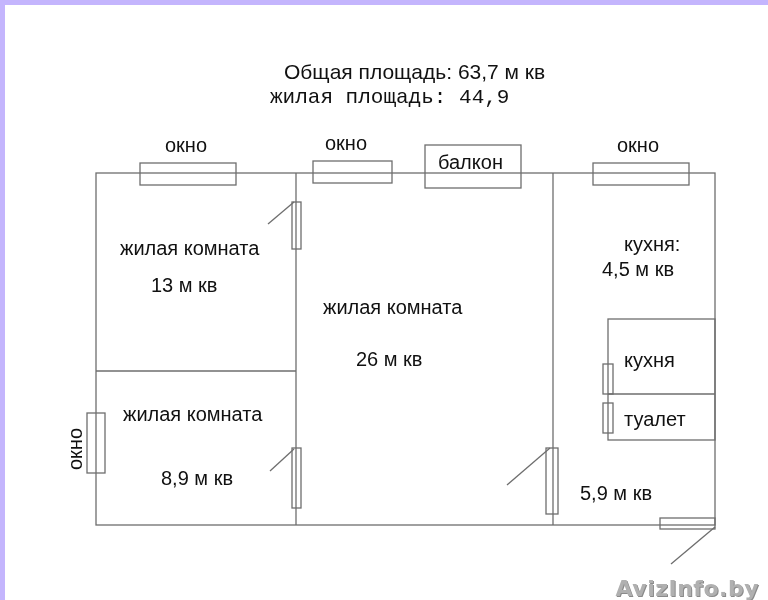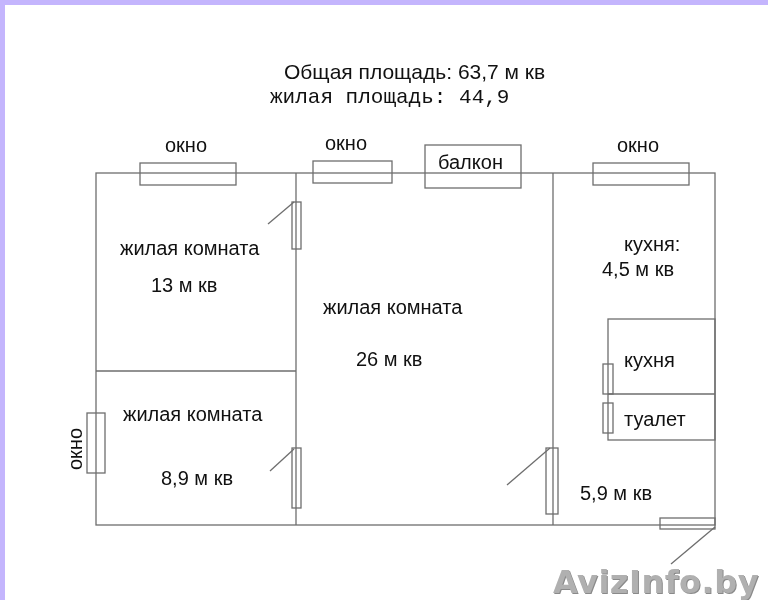--- a/index.html
+++ b/index.html
@@ -17,21 +17,21 @@
       position: absolute; color: #111; font-size: 20px; line-height: 24px;
       white-space: nowrap;
     }
     .summary { font-size: 21px; line-height: 25px; }
     .vert {
       transform: rotate(-90deg); transform-origin: left top;
     }
     .wm {
       position: absolute; right: 12px; bottom: 2px;
       font-family: "DejaVu Sans", sans-serif; font-weight: bold;
-      font-size: 32px; color: #b0b0b0; letter-spacing: 0.5px;
+      font-size: 22px; color: #b0b0b0; letter-spacing: 0.5px;
       text-shadow: 1px 1px 0 #8a8a8a;
     }
   </style>
 </head>
 <body>
 
 <div class="frame">
 
   <svg class="plan" width="766" height="598">
     <g stroke="#6e6e6e" stroke-width="1.3" fill="none">

